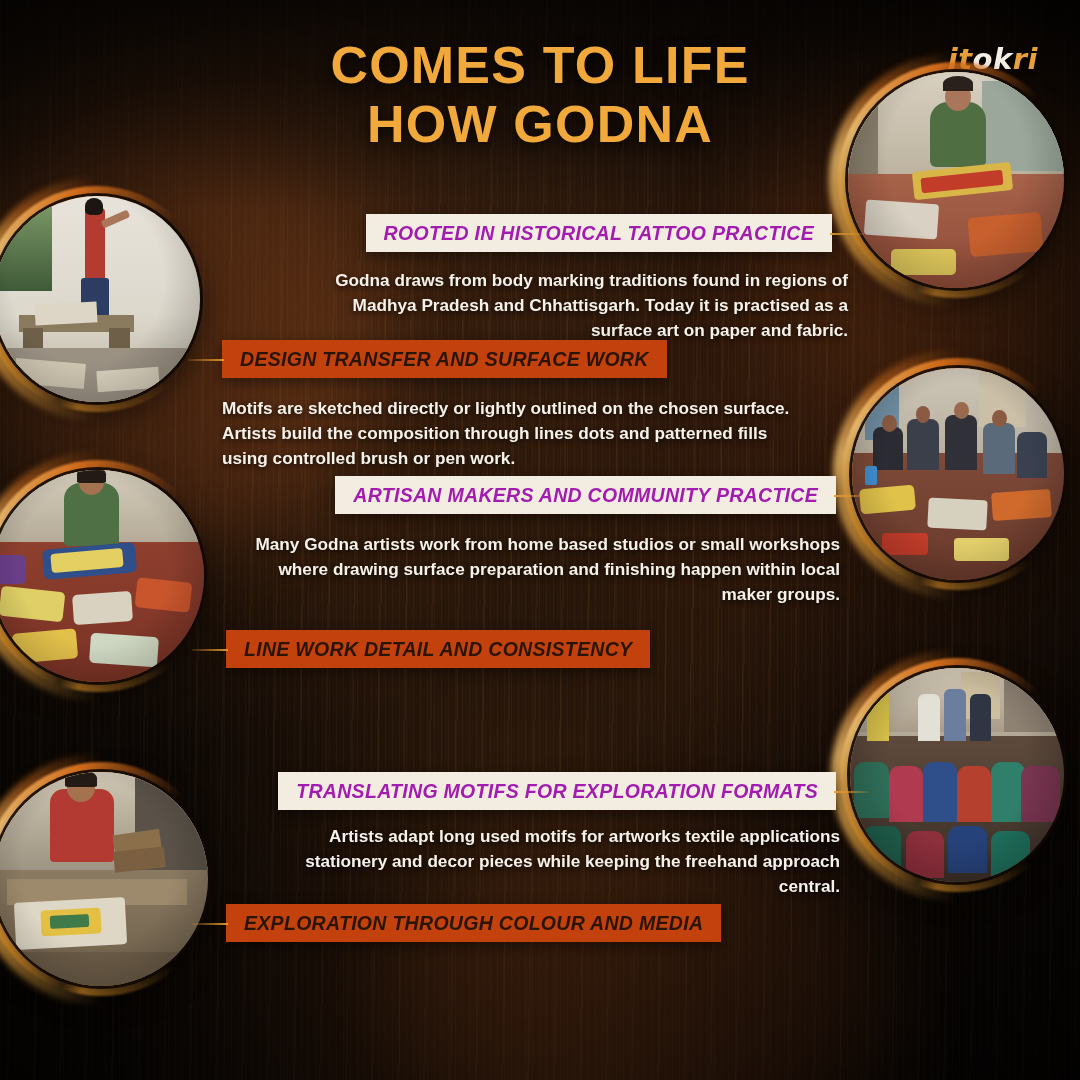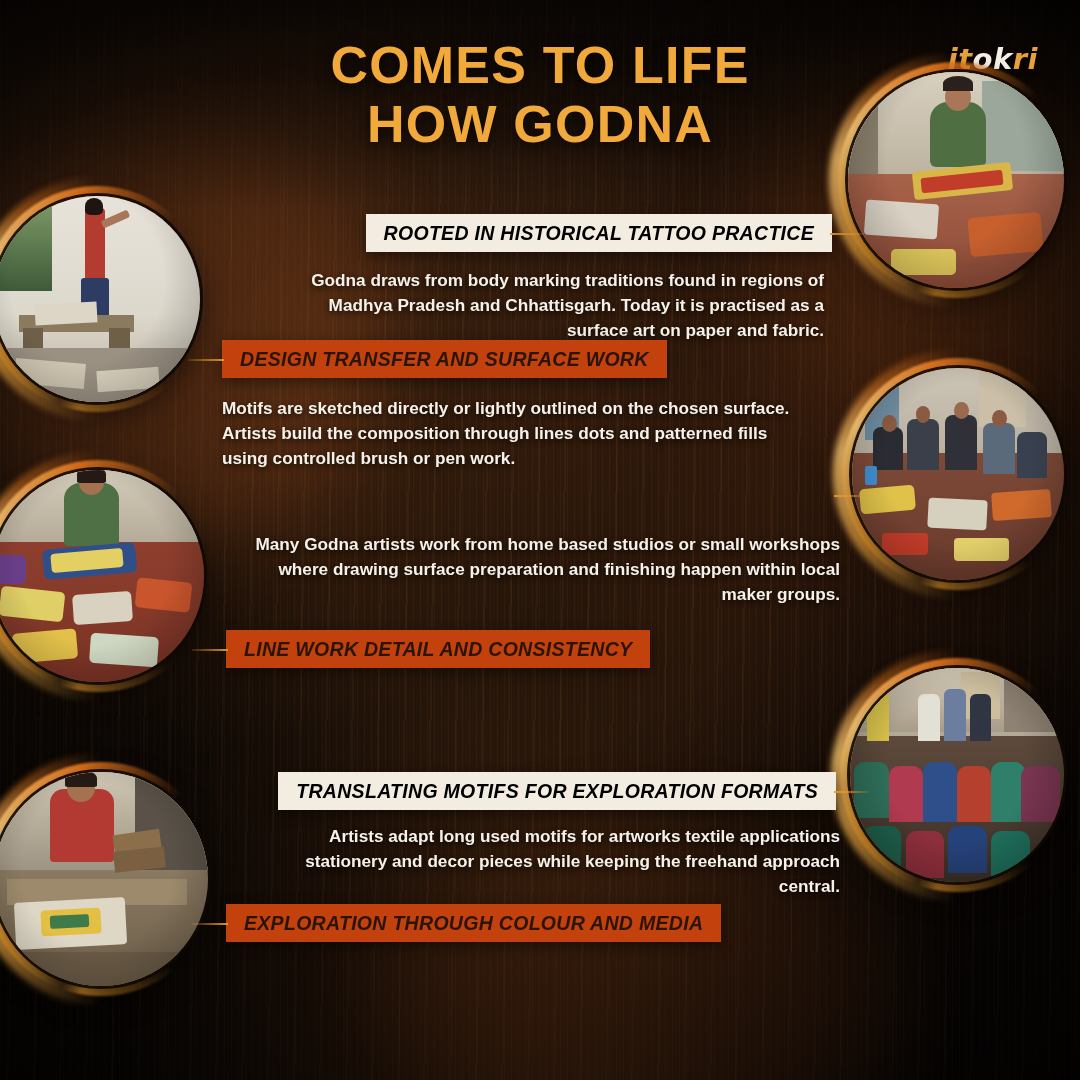--- a/index.html
+++ b/index.html
@@ -128,21 +128,21 @@
   .chip {
     position:absolute;
     display:flex; align-items:center;
     height: 38px;
     padding: 0 18px;
     font-size: 19.5px; font-weight: 800; font-style: italic;
     letter-spacing: .3px;
     white-space: nowrap;
     box-shadow: 0 4px 14px rgba(0,0,0,.45);
   }
-  .chip.light { background: #f2ece1; color: #000000; font-style: italic; }
+  .chip.light { background: #f2ece1; color: #a21caf; font-style: italic; }
   .chip.amber { background: #c2410c; color: #2a1405; }
 
   
   .connector {
     position:absolute; height:2px;
     background: linear-gradient(90deg, rgba(231,153,44,.95), rgba(231,153,44,.15));
   }
   .connector.left {
     background: linear-gradient(270deg, rgba(231,153,44,.95), rgba(231,153,44,.15));
   }
@@ -320,26 +320,27 @@
         <div style="position:absolute;left:22%;top:64%;width:28%;height:12%;background:#e3c044;border-radius:4px;transform:rotate(-3deg);"></div>
         <div style="position:absolute;left:26%;top:67%;width:18%;height:6%;background:#3f7a4a;border-radius:3px;transform:rotate(-3deg);"></div>
         <div style="position:absolute;left:4%;top:84%;width:92%;height:16%;background:#6a5a46;"></div>
         <div style="position:absolute;inset:0;background:radial-gradient(ellipse at 48% 44%, rgba(0,0,0,0) 48%, rgba(0,0,0,.34) 100%);"></div>
       </div>
     </div>
   </div>
 
   <div class="chip light" style="right:248px; top:214px;">ROOTED IN HISTORICAL TATTOO PRACTICE</div>
   <div class="connector" style="right:216px; top:233px; width:34px;"></div>
-  <div class="para right" style="right:256px; top:268px; width:530px;">Godna draws from body marking traditions found in regions of Madhya Pradesh and Chhattisgarh. Today it is practised as a surface art on paper and fabric.</div>
+  <div class="para right" style="right:232px; top:268px; width:530px;">Godna draws from body marking traditions found in regions of Madhya Pradesh and Chhattisgarh. Today it is practised as a surface art on paper and fabric.</div>
 
   <div class="chip amber" style="left:222px; top:340px;">DESIGN TRANSFER AND SURFACE WORK</div>
   <div class="connector left" style="left:188px; top:359px; width:36px;"></div>
   <div class="para left" style="left:222px; top:396px; width:592px;">Motifs are sketched directly or lightly outlined on the chosen surface. Artists build the composition through lines dots and patterned fills using controlled brush or pen work.</div>
 
+  <div class="chip light" style="right:244px; top:476px;">ARTISAN MAKERS AND COMMUNITY PRACTICE</div>
   <div class="connector" style="right:212px; top:495px; width:34px;"></div>
   <div class="para right" style="right:240px; top:532px; width:602px;">Many Godna artists work from home based studios or small workshops where drawing surface preparation and finishing happen within local maker groups.</div>
 
   <div class="chip amber" style="left:226px; top:630px;">LINE WORK DETAIL AND CONSISTENCY</div>
   <div class="connector left" style="left:192px; top:649px; width:36px;"></div>
 
   <div class="chip light" style="right:244px; top:772px;">TRANSLATING MOTIFS FOR EXPLORATION FORMATS</div>
   <div class="connector" style="right:212px; top:791px; width:34px;"></div>
   <div class="para right" style="right:240px; top:824px; width:596px;">Artists adapt long used motifs for artworks textile applications stationery and decor pieces while keeping the freehand approach central.</div>
 

